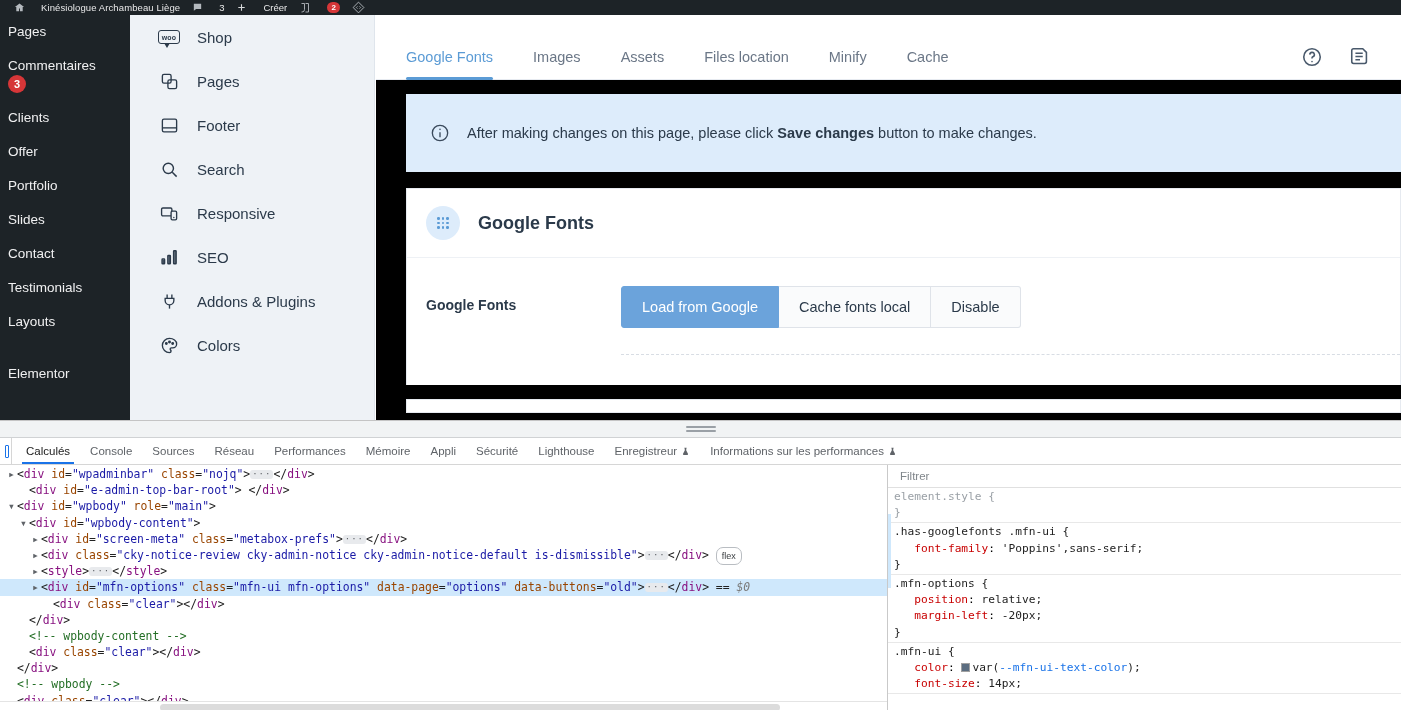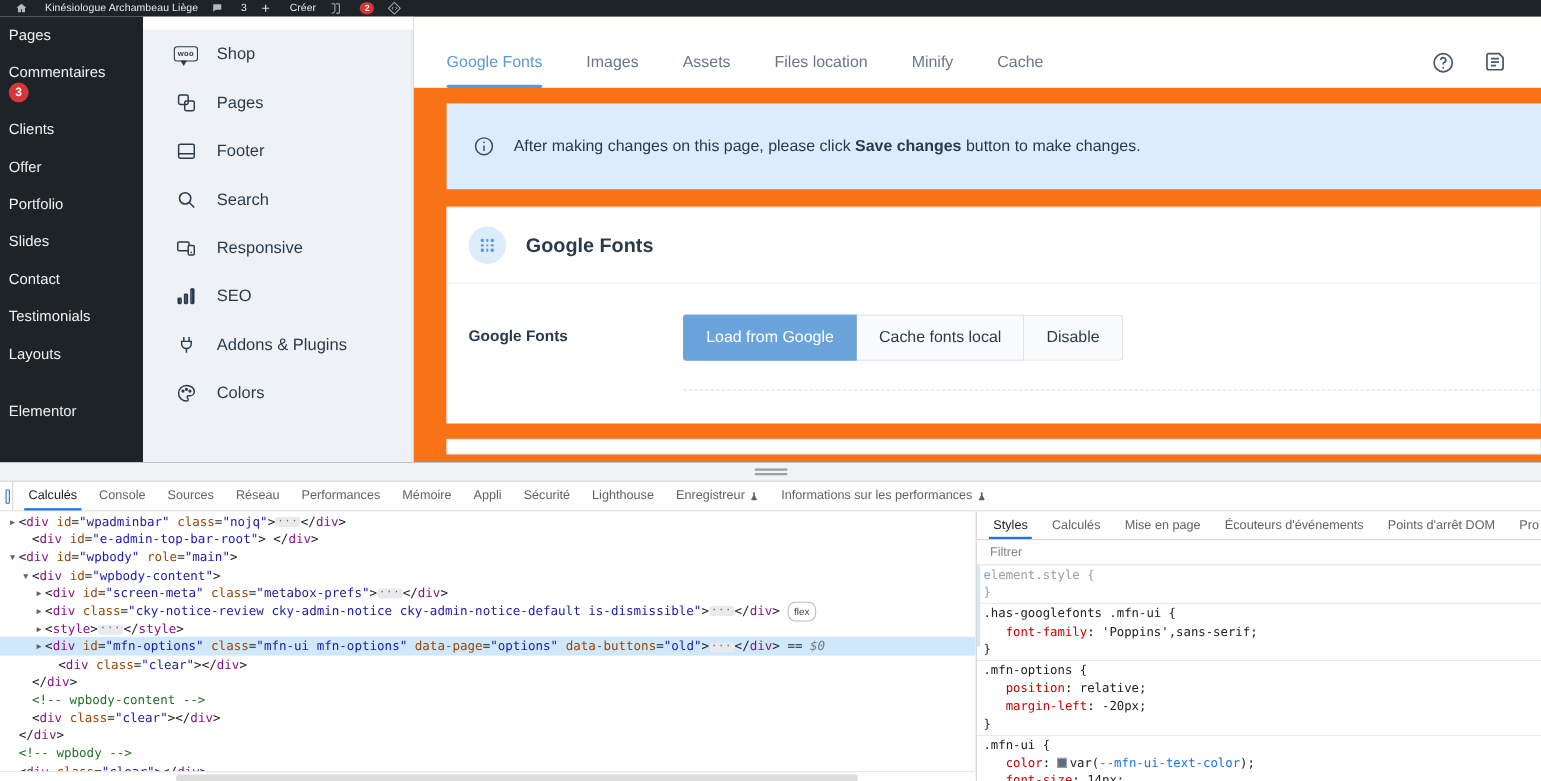--- a/index.html
+++ b/index.html
@@ -61,21 +61,20 @@
   .wpmenu-item.has-badge { height: 34px; }
   .wpmenu-sep { height: 18px; }
 
   
   .mfn-nav {
     position: absolute; top: 15px; left: 130px; width: 245px; height: 405px;
     background: #eef2f6;
     border-right: 1px solid #dfe5ec;
     z-index: 20;
     overflow: hidden;
-    margin-top: 12px;
   }
   .mfn-nav-item {
     display: flex; align-items: center; gap: 17px;
     height: 44px; padding-left: 28px;
     color: #2b3a4a; font-size: 15px;
     white-space: nowrap;
   }
   .mfn-nav-item .ico {
     width: 22px; height: 22px; display: flex; align-items: center; justify-content: center;
     flex: 0 0 22px;
@@ -90,21 +89,21 @@
   .woo-badge::after {
     content: ""; position: absolute; bottom: -5px; left: 5px;
     width: 0; height: 0;
     border-left: 3px solid transparent; border-right: 3px solid transparent;
     border-top: 5px solid #2b3a4a;
   }
 
   
   .main {
     position: absolute; top: 15px; left: 376px; right: 0; height: 405px;
-    background: #f97316;
+    background: #000000;
     overflow: hidden;
     z-index: 10;
   }
   .main-tabs {
     height: 65px; background: #fff;
     display: flex; align-items: flex-end;
     padding: 0 30px 0 30px;
     border-bottom: 1px solid #e6eaf0;
     position: relative;
   }
@@ -610,40 +609,20 @@
 
       <div class="dt-dom">
         <div class="dom-lines" id="dom-lines"><div class="dom-line"><span style="display:inline-block;width:8px"></span><span class="tri">▸</span>&lt;<span class="tg">div</span> <span class="at">id</span>=<span class="av">"wpadminbar"</span> <span class="at">class</span>=<span class="av">"nojq"</span>&gt;<span class="ell">···</span>&lt;/<span class="tg">div</span>&gt;</div><div class="dom-line"><span style="display:inline-block;width:20px"></span><span class="tri">&nbsp;</span>&lt;<span class="tg">div</span> <span class="at">id</span>=<span class="av">"e-admin-top-bar-root"</span>&gt; &lt;/<span class="tg">div</span>&gt;</div><div class="dom-line"><span style="display:inline-block;width:8px"></span><span class="tri">▾</span>&lt;<span class="tg">div</span> <span class="at">id</span>=<span class="av">"wpbody"</span> <span class="at">role</span>=<span class="av">"main"</span>&gt;</div><div class="dom-line"><span style="display:inline-block;width:20px"></span><span class="tri">▾</span>&lt;<span class="tg">div</span> <span class="at">id</span>=<span class="av">"wpbody-content"</span>&gt;</div><div class="dom-line"><span style="display:inline-block;width:32px"></span><span class="tri">▸</span>&lt;<span class="tg">div</span> <span class="at">id</span>=<span class="av">"screen-meta"</span> <span class="at">class</span>=<span class="av">"metabox-prefs"</span>&gt;<span class="ell">···</span>&lt;/<span class="tg">div</span>&gt;</div><div class="dom-line"><span style="display:inline-block;width:32px"></span><span class="tri">▸</span>&lt;<span class="tg">div</span> <span class="at">class</span>=<span class="av">"cky-notice-review cky-admin-notice cky-admin-notice-default is-dismissible"</span>&gt;<span class="ell">···</span>&lt;/<span class="tg">div</span>&gt; <span class="badge-flex">flex</span></div><div class="dom-line"><span style="display:inline-block;width:32px"></span><span class="tri">▸</span>&lt;<span class="tg">style</span>&gt;<span class="ell">···</span>&lt;/<span class="tg">style</span>&gt;</div><div class="dom-line sel"><span style="display:inline-block;width:32px"></span><span class="tri">▸</span>&lt;<span class="tg">div</span> <span class="at">id</span>=<span class="av">"mfn-options"</span> <span class="at">class</span>=<span class="av">"mfn-ui mfn-options"</span> <span class="at">data-page</span>=<span class="av">"options"</span> <span class="at">data-buttons</span>=<span class="av">"old"</span>&gt;<span class="ell">···</span>&lt;/<span class="tg">div</span>&gt; == <span class="dollar">$0</span></div><div class="dom-line"><span style="display:inline-block;width:44px"></span><span class="tri">&nbsp;</span>&lt;<span class="tg">div</span> <span class="at">class</span>=<span class="av">"clear"</span>&gt;&lt;/<span class="tg">div</span>&gt;</div><div class="dom-line"><span style="display:inline-block;width:20px"></span><span class="tri">&nbsp;</span>&lt;/<span class="tg">div</span>&gt;</div><div class="dom-line"><span style="display:inline-block;width:20px"></span><span class="tri">&nbsp;</span><span class="cm">&lt;!-- wpbody-content --&gt;</span></div><div class="dom-line"><span style="display:inline-block;width:20px"></span><span class="tri">&nbsp;</span>&lt;<span class="tg">div</span> <span class="at">class</span>=<span class="av">"clear"</span>&gt;&lt;/<span class="tg">div</span>&gt;</div><div class="dom-line"><span style="display:inline-block;width:8px"></span><span class="tri">&nbsp;</span>&lt;/<span class="tg">div</span>&gt;</div><div class="dom-line"><span style="display:inline-block;width:8px"></span><span class="tri">&nbsp;</span><span class="cm">&lt;!-- wpbody --&gt;</span></div><div class="dom-line"><span style="display:inline-block;width:8px"></span><span class="tri">&nbsp;</span>&lt;<span class="tg">div</span> <span class="at">class</span>=<span class="av">"clear"</span>&gt;&lt;/<span class="tg">div</span>&gt;</div></div>
         <div class="dom-hscroll">
             <i></i>
           </div>
       </div>
 
       <div class="dt-styles">
         <div class="st-left-strip"></div>
-        <div class="st-tabbar">
-          <div class="st-tab active">
-            <span>Styles</span>
-          </div>
-          <div class="st-tab">
-            <span>Calculés</span>
-          </div>
-          <div class="st-tab">
-            <span>Mise en page</span>
-          </div>
-          <div class="st-tab">
-            <span>Écouteurs d'événements</span>
-          </div>
-          <div class="st-tab">
-            <span>Points d'arrêt DOM</span>
-          </div>
-          <div class="st-tab">
-            <span>Pro</span>
-          </div>
-        </div>
 
         <div class="st-filter">
           <span>Filtrer</span>
         </div>
 
         <div class="st-rules" id="st-rules">
             <div class="st-rule muted">
               <div class="sel">element.style {</div>
               <div class="sel">}</div>
             </div>

